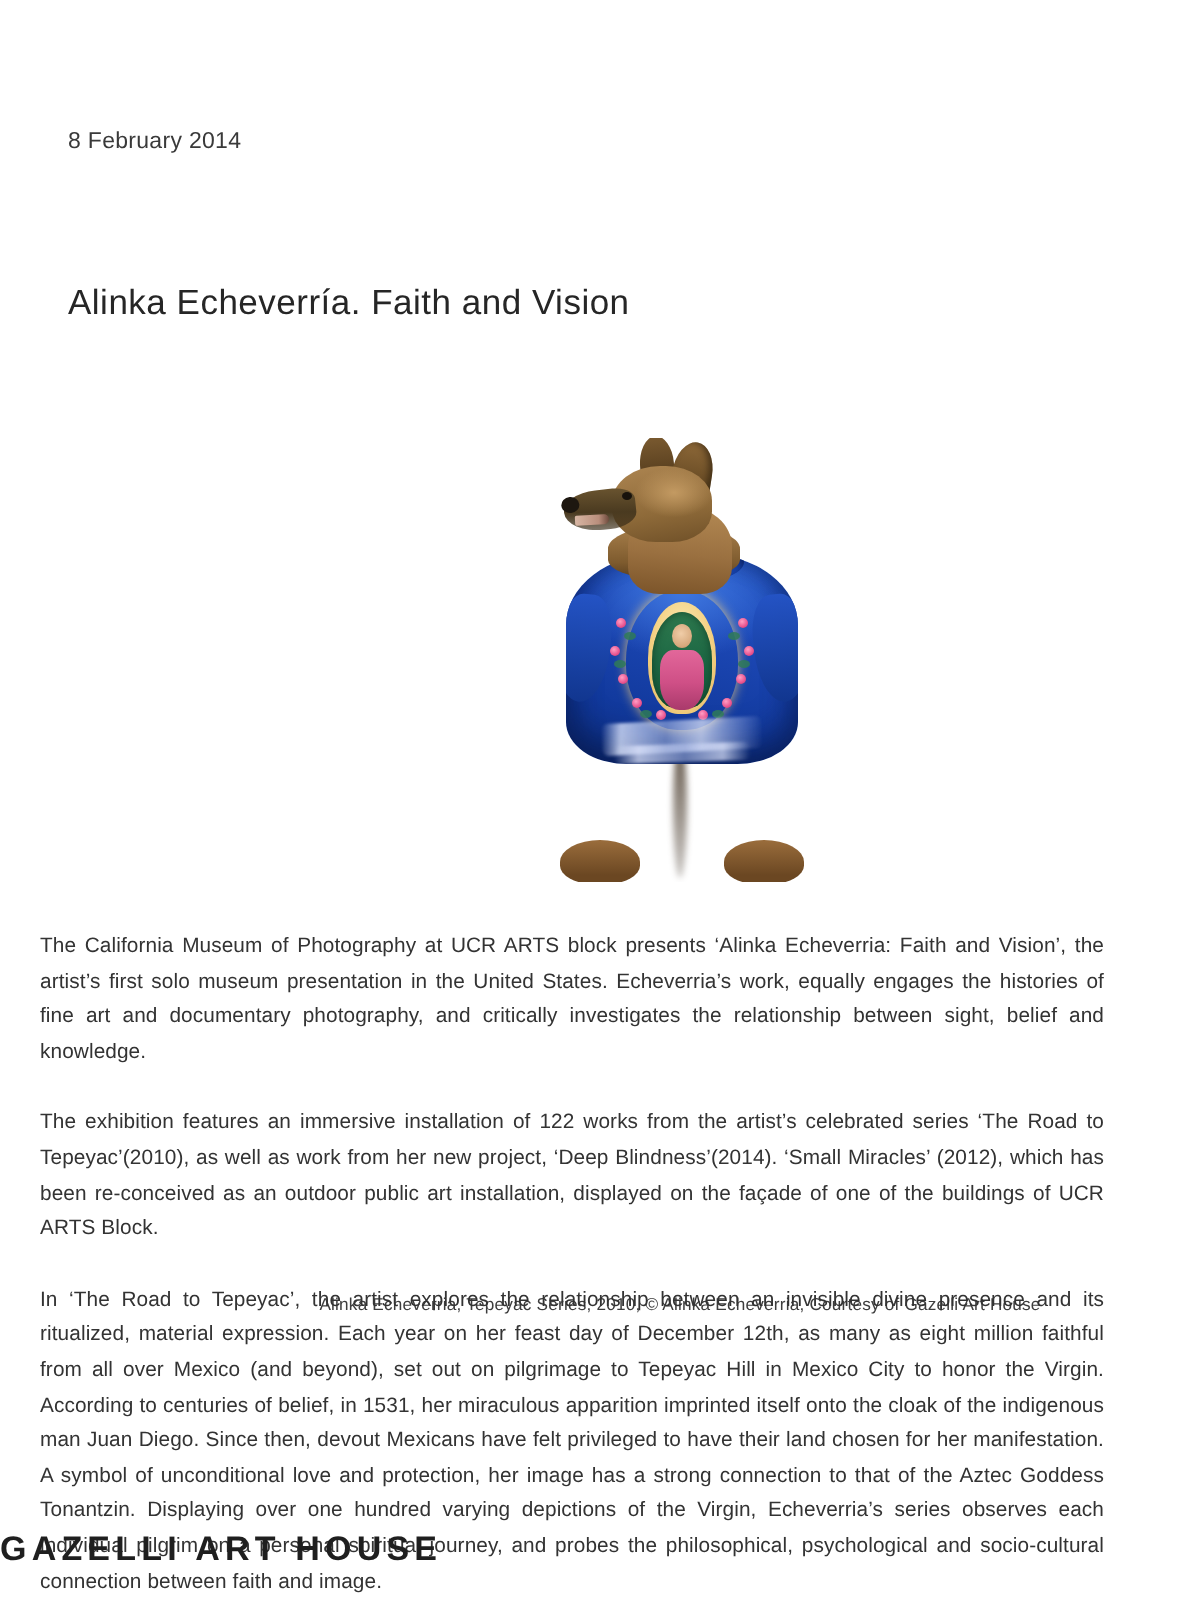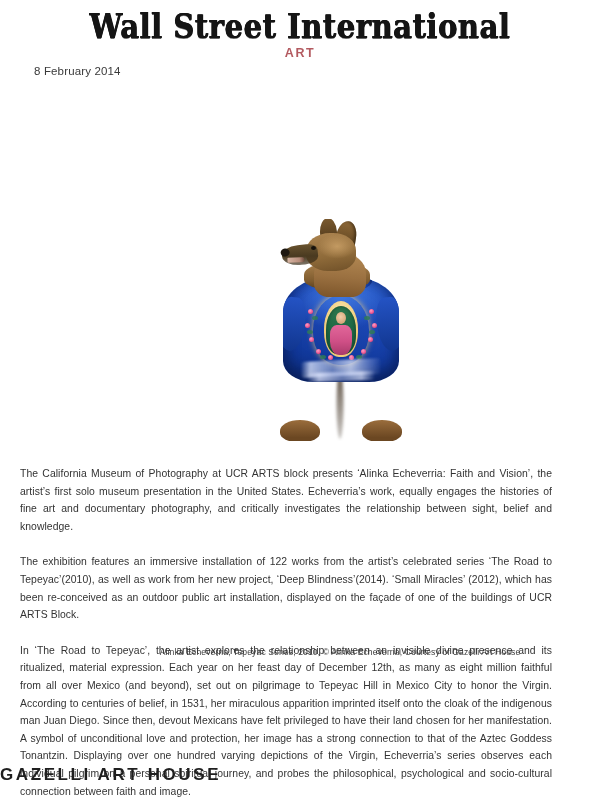--- a/index.html
+++ b/index.html
@@ -457,27 +457,24 @@
     font-weight: 700;
     letter-spacing: 2.6px;
     color: #1f1f1f;
   }
 </style>
 </head>
 <body>
 
 <div class="page">
 
-  <header class="masthead">
-    <div class="masthead-title">Wall Street International</div>
-    <div class="masthead-sub">ART</div>
-  </header>
 
   <div class="pub-date">8 February 2014</div>
 
+  <h1 class="headline">Alinka Echeverría. Faith and Vision</h1>
 
 
   <figure class="figure">
     <div class="photo-wrap" aria-label="German Shepherd dog photographed from behind wearing a blue t-shirt printed with an image of the Virgin of Guadalupe">
       <div class="dog-stage">
 
         <div class="dog-rear"></div>
         <div class="dog-paw-l"></div>
         <div class="dog-paw-r"></div>
 

